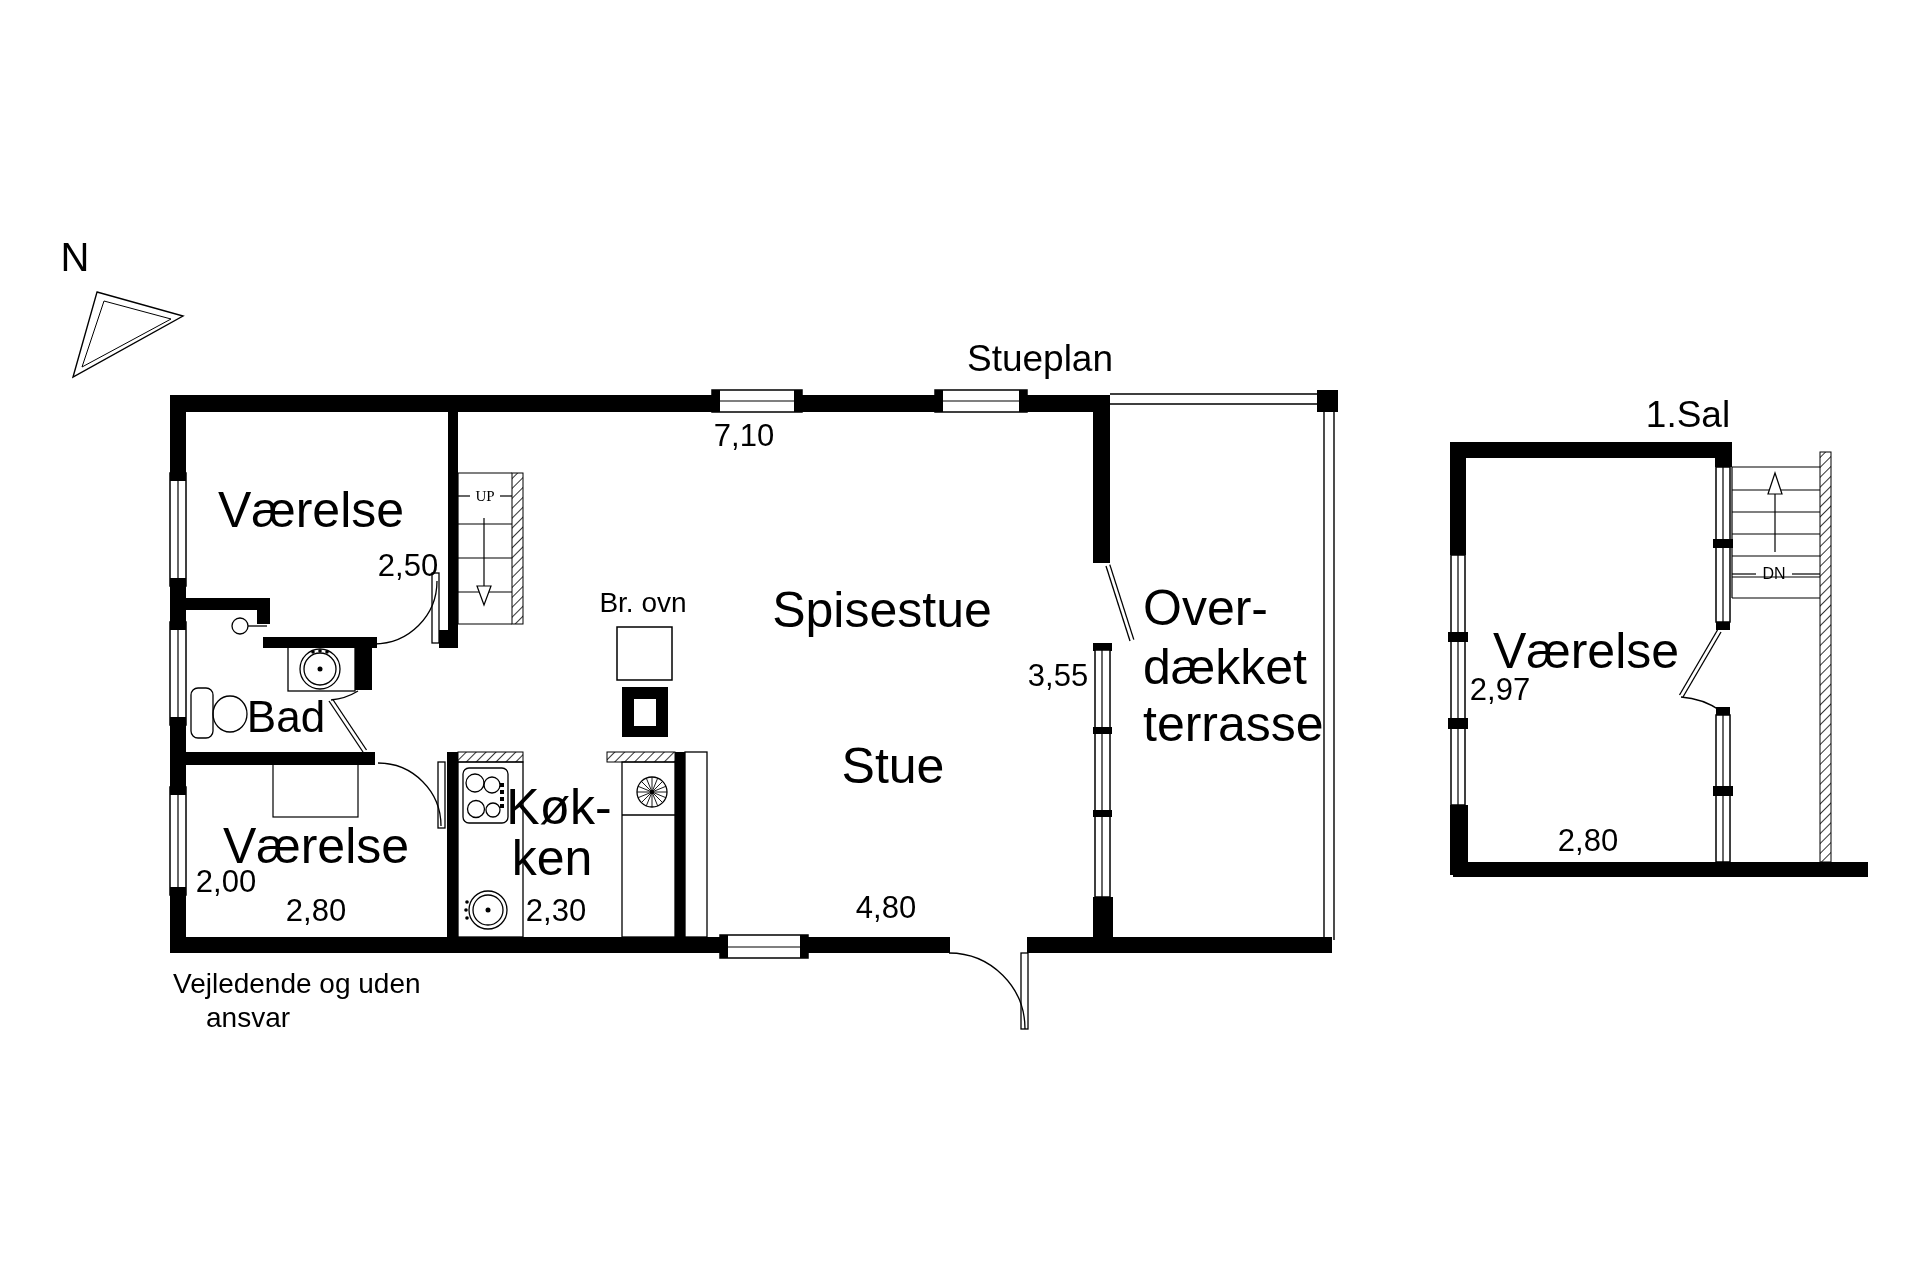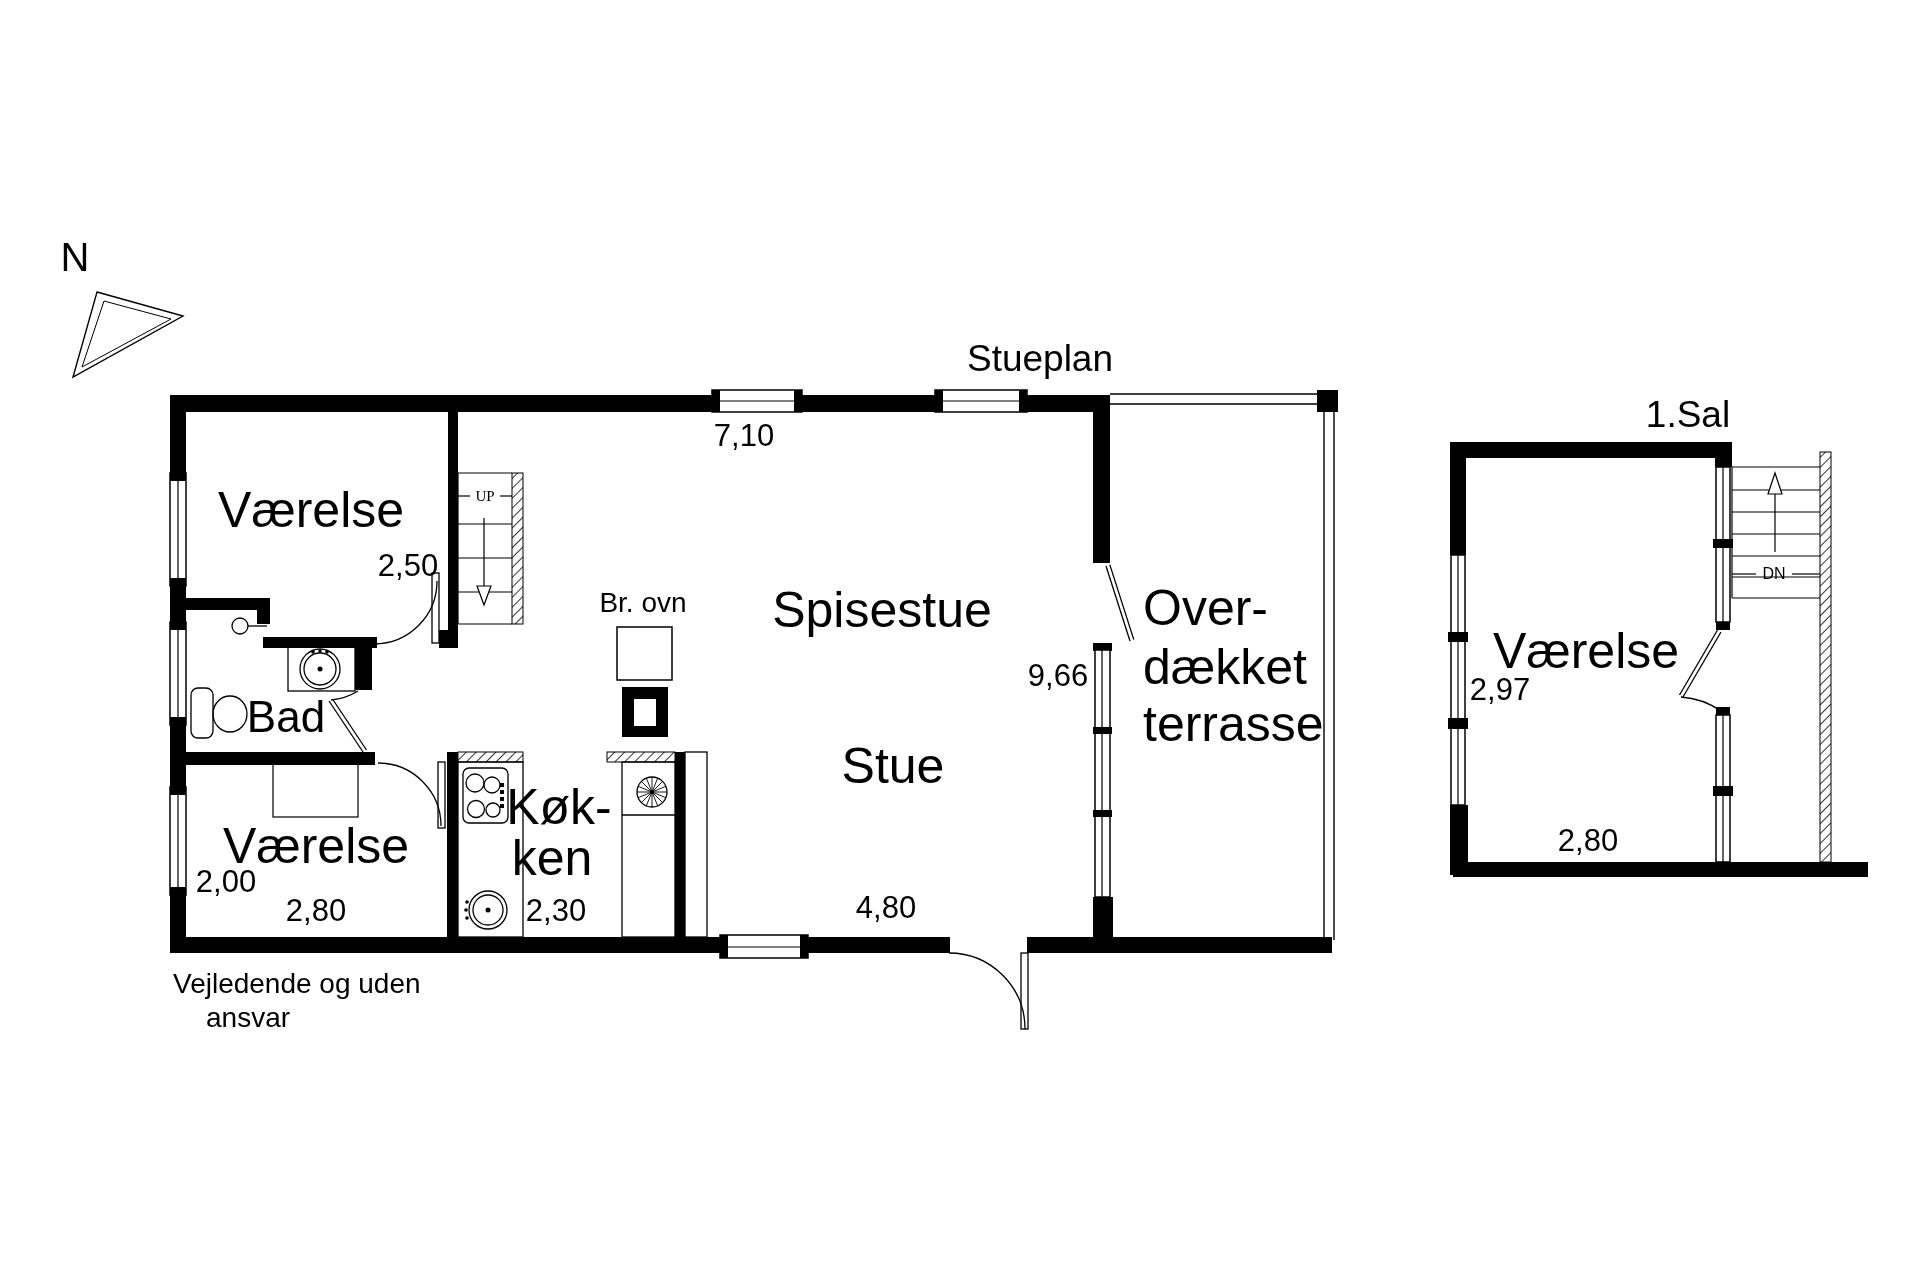--- a/index.html
+++ b/index.html
@@ -252,21 +252,21 @@
 
   <div class="t room" style="left:311px;top:510px;">Værelse</div>
   <div class="t dim" style="left:408px;top:554px;margin-top:12px;">2,50</div>
 
   <div class="t small" style="left:485px;top:496px;font-family:Liberation Serif, serif;">UP</div>
 
   <div class="t" style="left:643px;top:603px;font-size:28px;">Br. ovn</div>
 
   <div class="t room" style="left:882px;top:610px;">Spisestue</div>
   <div class="t room" style="left:893px;top:766px;">Stue</div>
-  <div class="t dim" style="left:1058px;top:676px;">9,66</div>
+  <div class="t dim" style="left:1058px;top:676px;">3,55</div>
 
   <div class="tl room" style="left:1143px;top:608px;">Over-</div>
   <div class="tl room" style="left:1143px;top:667px;">dækket</div>
   <div class="tl room" style="left:1143px;top:724px;">terrasse</div>
 
   <div class="t" style="left:286px;top:717px;font-size:44px;">Bad</div>
 
   <div class="t room" style="left:559px;top:807px;">Køk-</div>
   <div class="t room" style="left:552px;top:858px;">ken</div>
   <div class="t dim" style="left:556px;top:911px;">2,30</div>

